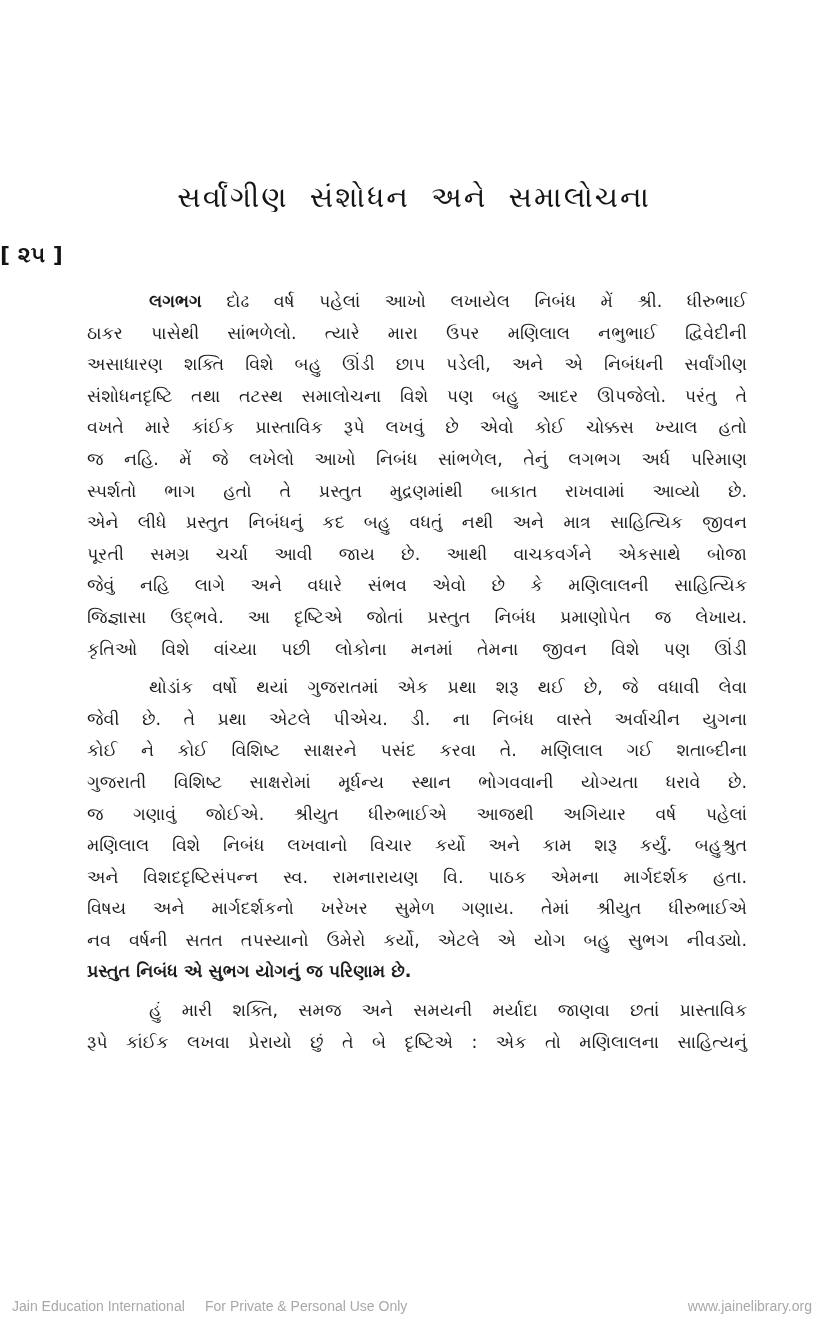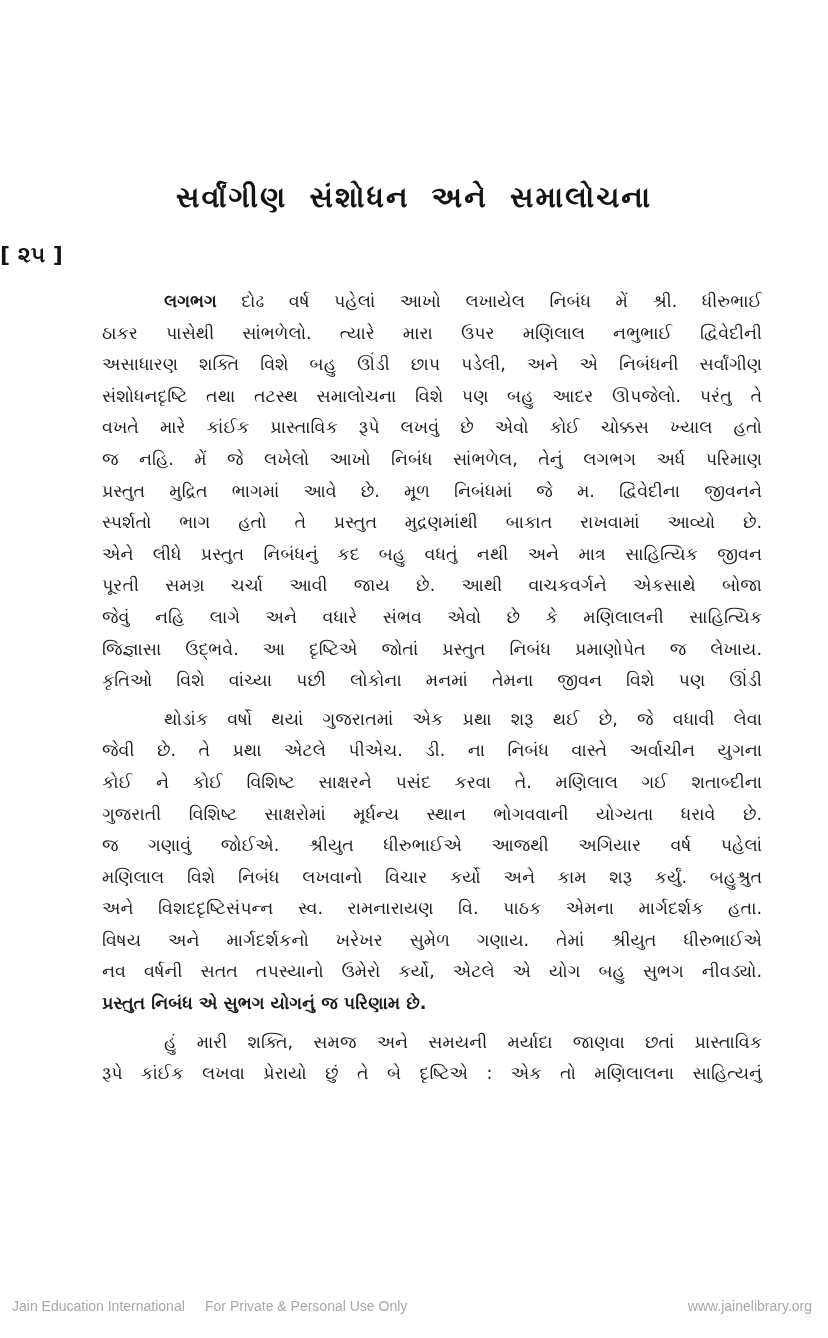--- a/index.html
+++ b/index.html
@@ -21,41 +21,40 @@
       width: 828px;
       height: 1338px;
     }
     .chapter-title {
       position: absolute;
       left: 0;
       top: 180px;
       width: 828px;
       text-align: center;
       font-size: 29px;
-      font-weight: bold;
+      font-weight: normal;
       letter-spacing: 2px;
       word-spacing: 10px;
       color: #141414;
     }
     .chapter-number {
       position: absolute;
       left: 0;
       top: 242px;
       width: 828px;
       text-align: left;
       font-size: 22px;
       font-weight: bold;
       color: #141414;
     }
     .body-text {
       position: absolute;
       left: 87px;
       top: 286px;
       width: 660px;
-      margin-left: 15px;
     }
     .line {
       display: block;
       height: 31.6px;
       line-height: 31.6px;
       font-size: 17.5px;
       white-space: nowrap;
       text-align: justify;
       text-align-last: justify;
       color: #1c1c1c;
@@ -102,21 +101,20 @@
 
   <div class="body-text">
 
     <div>
       <span class="line indent"><span class="lead-word">લગભગ</span><span> દોઢ વર્ષ પહેલાં આખો લખાયેલ નિબંધ મેં શ્રી. ધીરુભાઈ</span></span>
       <span class="line">ઠાકર પાસેથી સાંભળેલો. ત્યારે મારા ઉપર મણિલાલ નભુભાઈ દ્વિવેદીની</span>
       <span class="line">અસાધારણ શક્તિ વિશે બહુ ઊંડી છાપ પડેલી, અને એ નિબંધની સર્વાંગીણ</span>
       <span class="line">સંશોધનદૃષ્ટિ તથા તટસ્થ સમાલોચના વિશે પણ બહુ આદર ઊપજેલો. પરંતુ તે</span>
       <span class="line">વખતે મારે કાંઈક પ્રાસ્તાવિક રૂપે લખવું છે એવો કોઈ ચોક્કસ ખ્યાલ હતો</span>
       <span class="line">જ નહિ. મેં જે લખેલો આખો નિબંધ સાંભળેલ, તેનું લગભગ અર્ધ પરિમાણ</span>
-      <span class="line">પ્રસ્તુત મુદ્રિત ભાગમાં આવે છે. મૂળ નિબંધમાં જે મ. દ્વિવેદીના જીવનને</span>
       <span class="line">સ્પર્શતો ભાગ હતો તે પ્રસ્તુત મુદ્રણમાંથી બાકાત રાખવામાં આવ્યો છે.</span>
       <span class="line">એને લીધે પ્રસ્તુત નિબંધનું કદ બહુ વધતું નથી અને માત્ર સાહિત્યિક જીવન</span>
       <span class="line">પૂરતી સમગ્ર ચર્ચા આવી જાય છે. આથી વાચકવર્ગને એકસાથે બોજા</span>
       <span class="line">જેવું નહિ લાગે અને વધારે સંભવ એવો છે કે મણિલાલની સાહિત્યિક</span>
       <span class="line">જિજ્ઞાસા ઉદ્ભવે. આ દૃષ્ટિએ જોતાં પ્રસ્તુત નિબંધ પ્રમાણોપેત જ લેખાય.</span>
       <span class="line">કૃતિઓ વિશે વાંચ્યા પછી લોકોના મનમાં તેમના જીવન વિશે પણ ઊંડી</span>
     </div>
 
     <span class="para-gap"></span>
 

